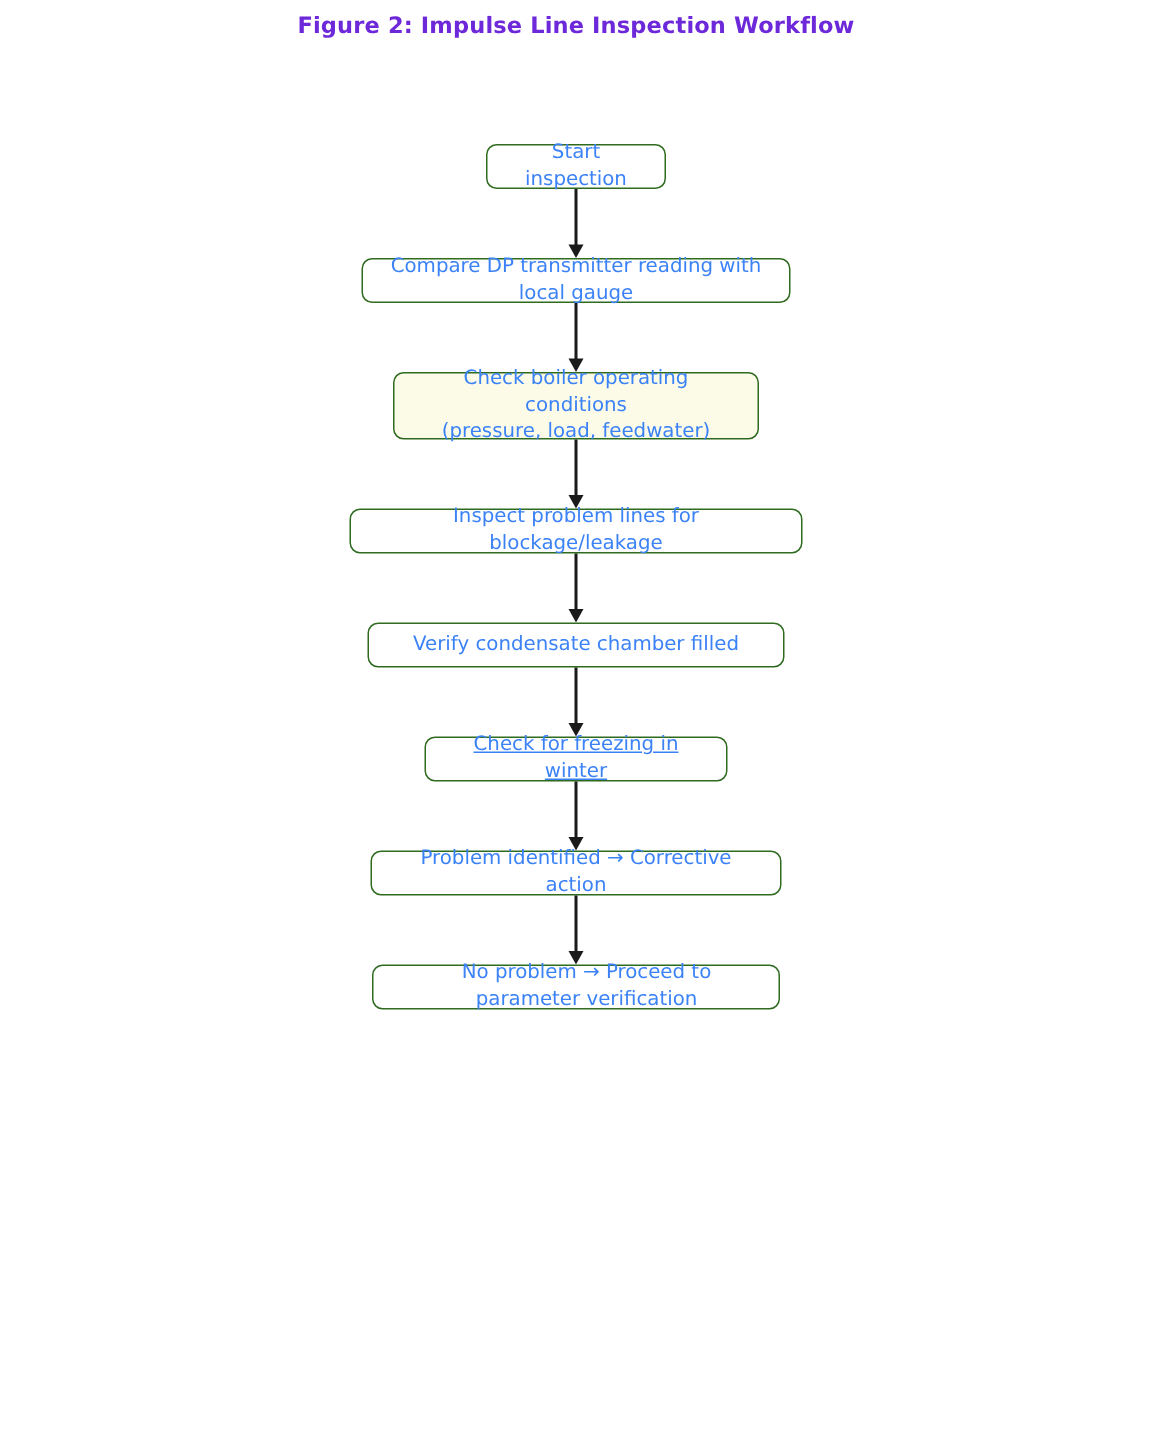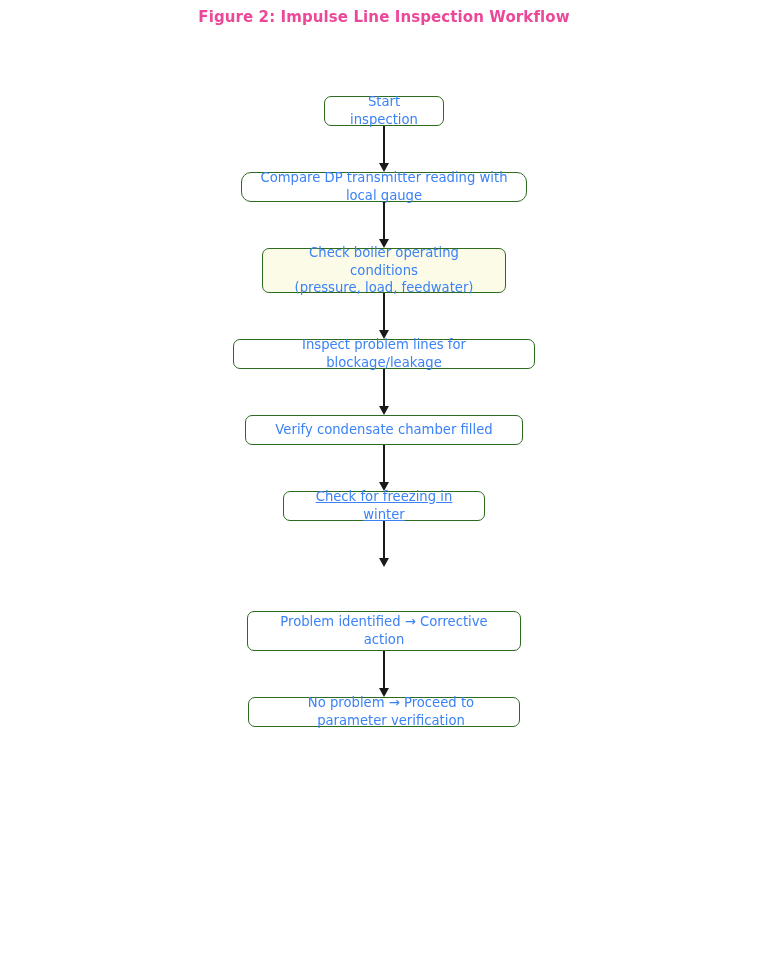--- a/index.html
+++ b/index.html
@@ -12,21 +12,21 @@
     height: 962px;
     font-family: "DejaVu Sans", "Liberation Sans", sans-serif;
     color: #1a1a1a;
     position: relative;
     overflow: hidden;
   }
   #figure-title {
     text-align: center;
     font-size: 15px;
     font-weight: bold;
-    color: #ec4899;
+    color: #6d28d9;
     margin: 0;
     padding-top: 8px;
     letter-spacing: 0.1px;
   }
   #flow {
     position: absolute;
     top: 96px;
     left: 0;
     width: 768px;
     display: flex;
@@ -80,21 +80,21 @@
 
 <div id="flow">
 
   <div class="node plain" style="width:120px;height:30px;">Start inspection</div>
 
   <div class="connector" style="height:46px;">
     <div class="line" style="height:37px;"></div>
     <div class="head"></div>
   </div>
 
-  <div class="node plain" style="width:286px;height:30px;border-radius:10px;">Compare DP transmitter reading with local gauge</div>
+  <div class="node plain" style="width:286px;height:30px;">Compare DP transmitter reading with local gauge</div>
 
   <div class="connector" style="height:46px;">
     <div class="line" style="height:37px;"></div>
     <div class="head"></div>
   </div>
 
   <div class="node" style="width:244px;height:45px;">Check boiler operating conditions
 (pressure, load, feedwater)</div>
 
   <div class="connector" style="height:46px;">
@@ -116,21 +116,21 @@
     <div class="head"></div>
   </div>
 
   <div class="node plain" style="width:202px;height:30px;text-decoration:underline;">Check for freezing in winter</div>
 
   <div class="connector" style="height:46px;">
     <div class="line" style="height:37px;"></div>
     <div class="head"></div>
   </div>
 
-  <div class="node plain" style="width:274px;height:40px;margin-top:44px;">Problem identified → Corrective action</div>
+  <div class="node plain" style="width:274px;height:30px;">Problem identified → Corrective action</div>
 
   <div class="connector" style="height:46px;">
     <div class="line" style="height:37px;"></div>
     <div class="head"></div>
   </div>
 
   <div class="node plain" style="width:272px;height:30px;padding-left:28px;">No problem → Proceed to parameter verification</div>
 
 </div>
 

